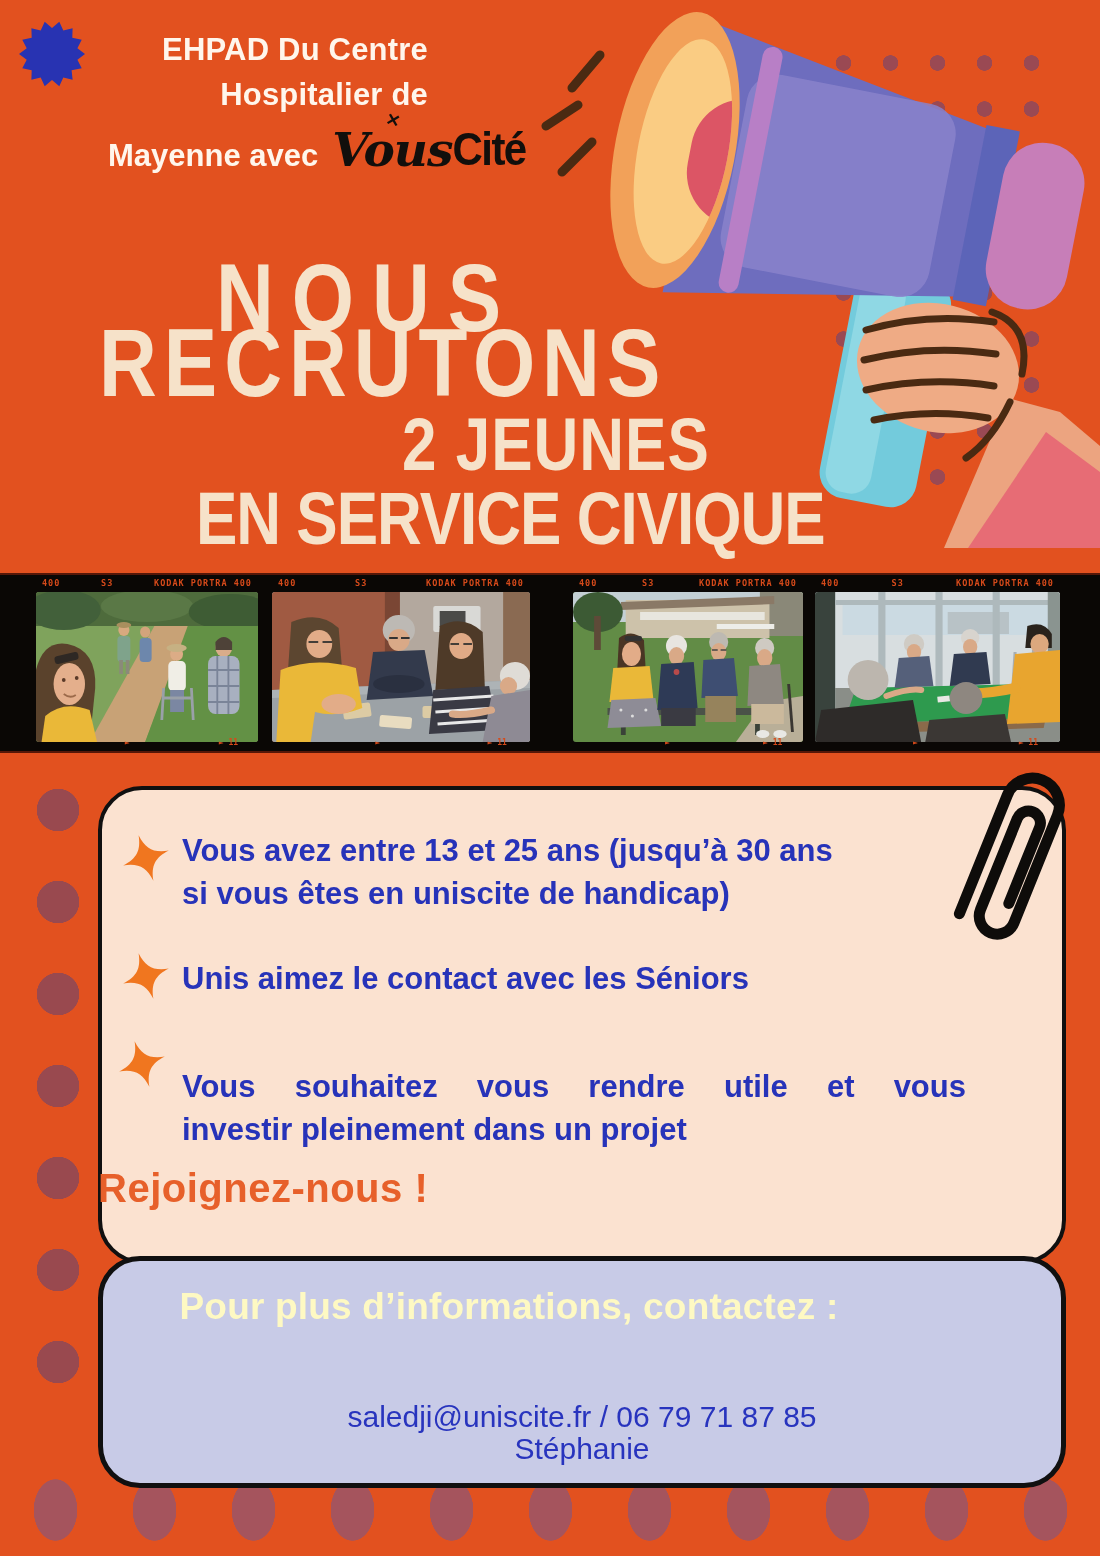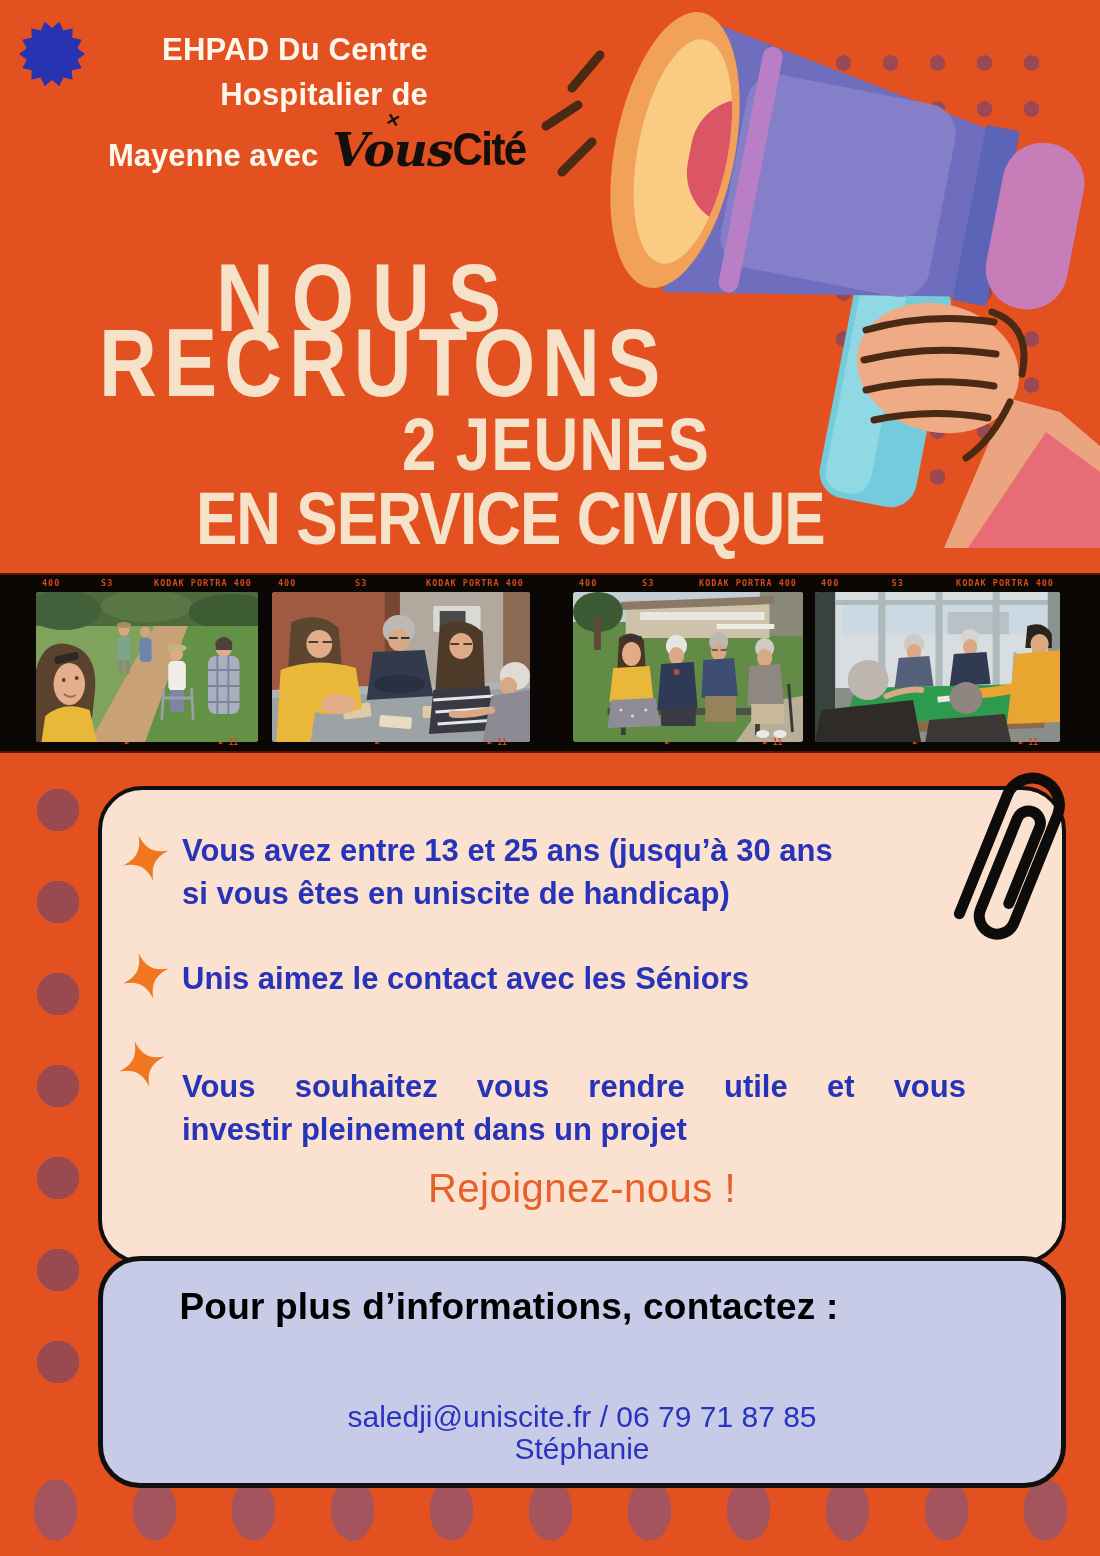--- a/index.html
+++ b/index.html
@@ -62,29 +62,29 @@
     border:4px solid #101010;border-radius:44px;box-sizing:border-box;}
   .bullet-text{z-index:6;color:#2733B9;font-size:31px;font-weight:700;line-height:1.38;width:782px;left:182px;}
   .b1{top:830px;}
   .b2{top:958px;}
   .b3{top:1042px;width:784px;margin-top:24px;}
   .jline{display:block;text-align:justify;text-align-last:justify;}
   .star{z-index:6;width:48px;height:48px;}
   .s1{left:122px;top:834px;}
   .s2{left:122px;top:952px;}
   .s3{left:118px;top:1040px;}
-  .cta{left:98px;top:1166px;width:968px;text-align:center;z-index:6;
-    color:#E7602A;font-size:40px;font-weight:400;letter-spacing:.5px;}
+  .cta{left:98px;top:1166px;width:968px;text-align:left;z-index:6;
+    color:#E7602A;font-size:40px;font-weight:700;letter-spacing:.5px;}
   .paperclip{left:938px;top:740px;z-index:7;}
 
   
   .contact-box{left:98px;top:1256px;width:968px;height:232px;z-index:7;background:#C8CBE7;
     border:5px solid #101010;border-radius:42px;box-sizing:border-box;}
   .contact-title{left:98px;top:1286px;width:822px;text-align:center;z-index:8;
-    color:#000000;font-size:37px;font-weight:800;letter-spacing:.2px;}
+    color:#fef9c3;font-size:37px;font-weight:800;letter-spacing:.2px;}
   .contact-name{left:98px;top:1432px;width:968px;text-align:center;z-index:8;
     color:#2834BE;font-size:30px;font-weight:500;}
   .contact-details{left:98px;top:1400px;width:968px;text-align:center;z-index:8;
     color:#2834BE;font-size:30px;font-weight:500;}
 
   .megaphone{left:540px;top:0;z-index:2;}
   .starburst{left:18px;top:20px;z-index:3;}
 </style>
 </head>
 <body>

